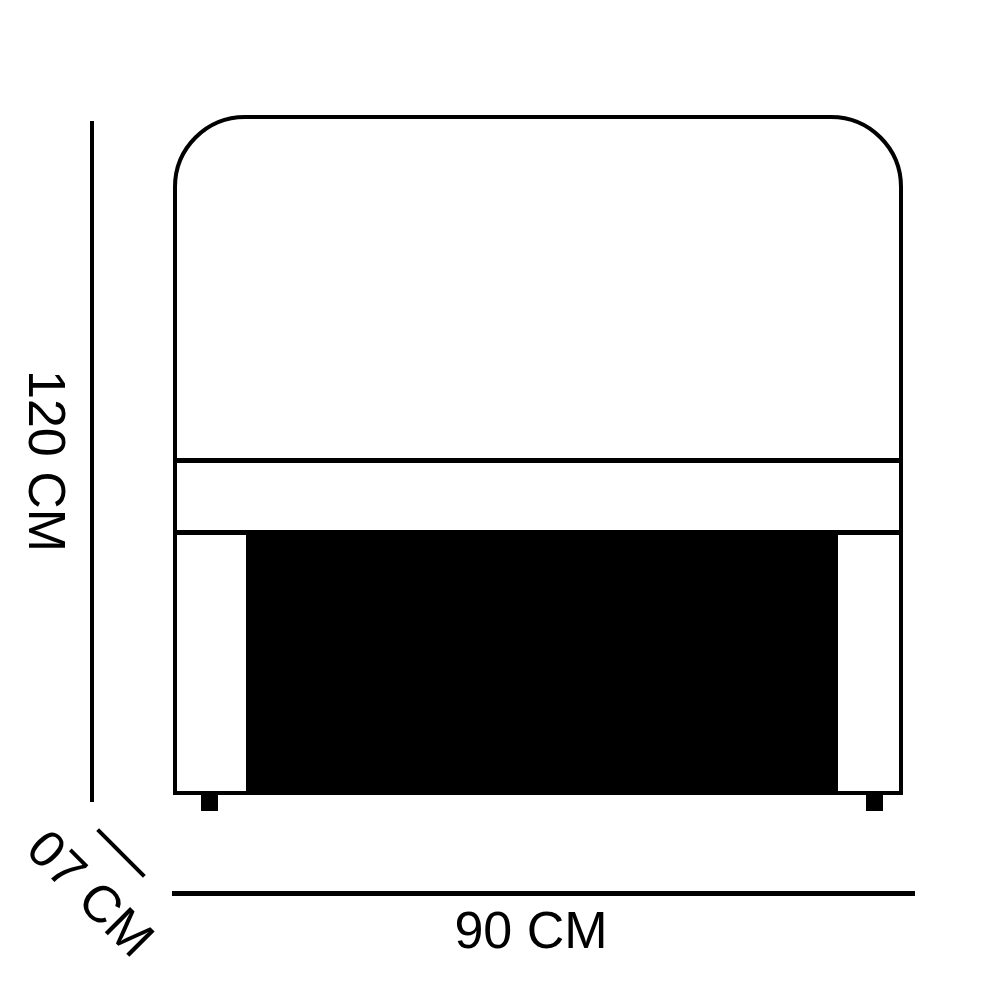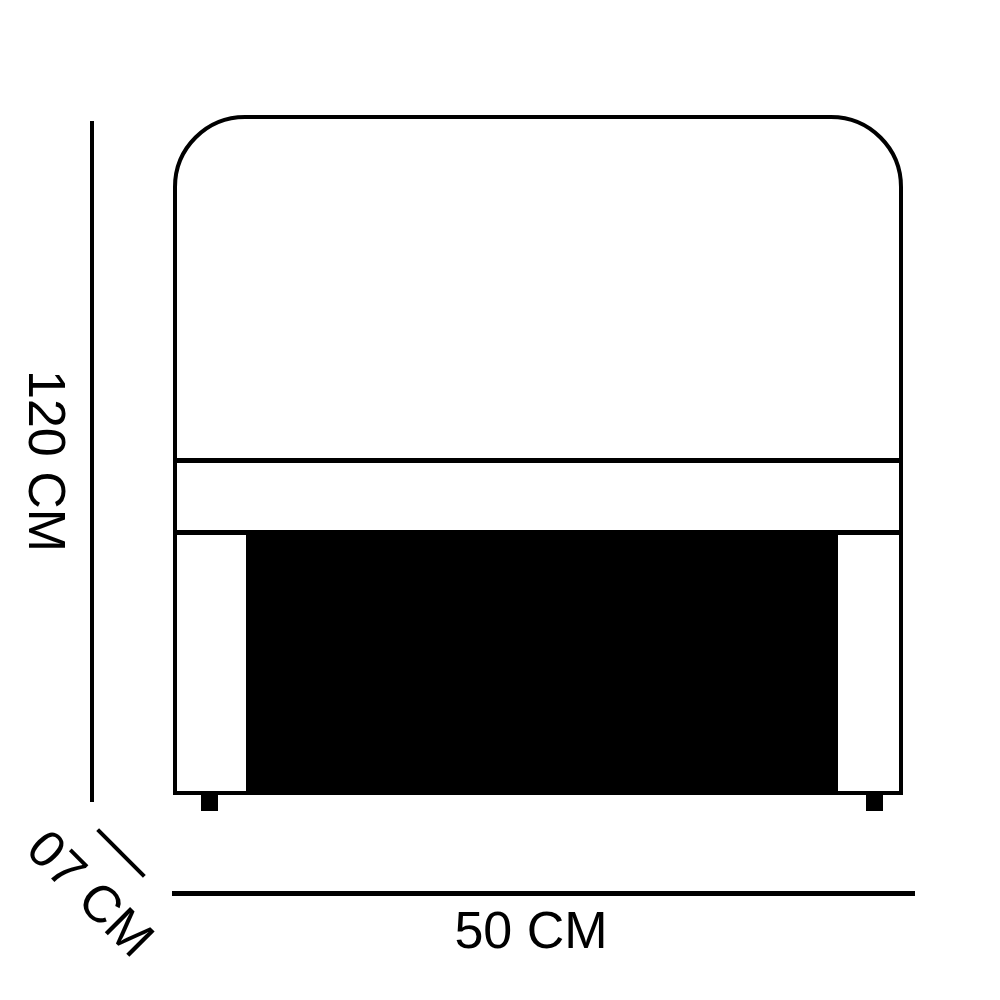--- a/index.html
+++ b/index.html
@@ -107,17 +107,17 @@
 
   <div class="foot foot-left"></div>
   <div class="foot foot-right"></div>
 
   <div class="dim-line dim-height"></div>
   <div class="dim-line dim-width"></div>
   <div class="dim-line dim-depth"></div>
 
   <div class="dim-label label-height">120 CM</div>
 
-  <div class="dim-label label-width">50 CM</div>
+  <div class="dim-label label-width">90 CM</div>
 
   <div class="dim-label label-depth">07 CM</div>
 
 </div>
 
 </body></html>

